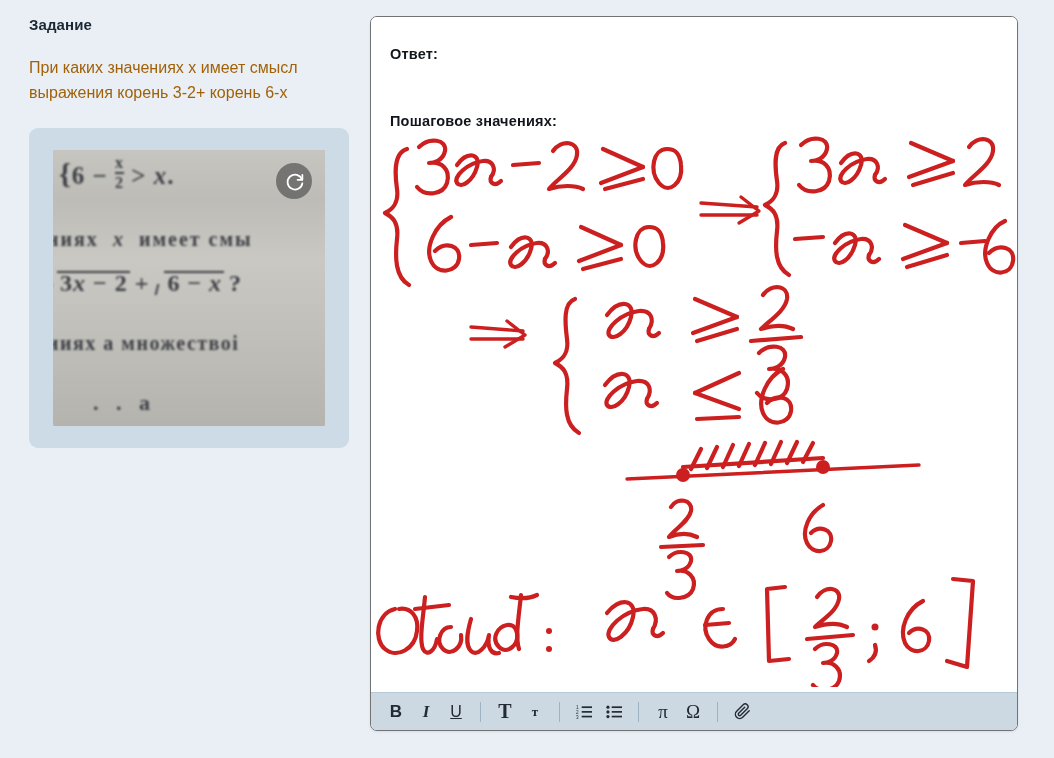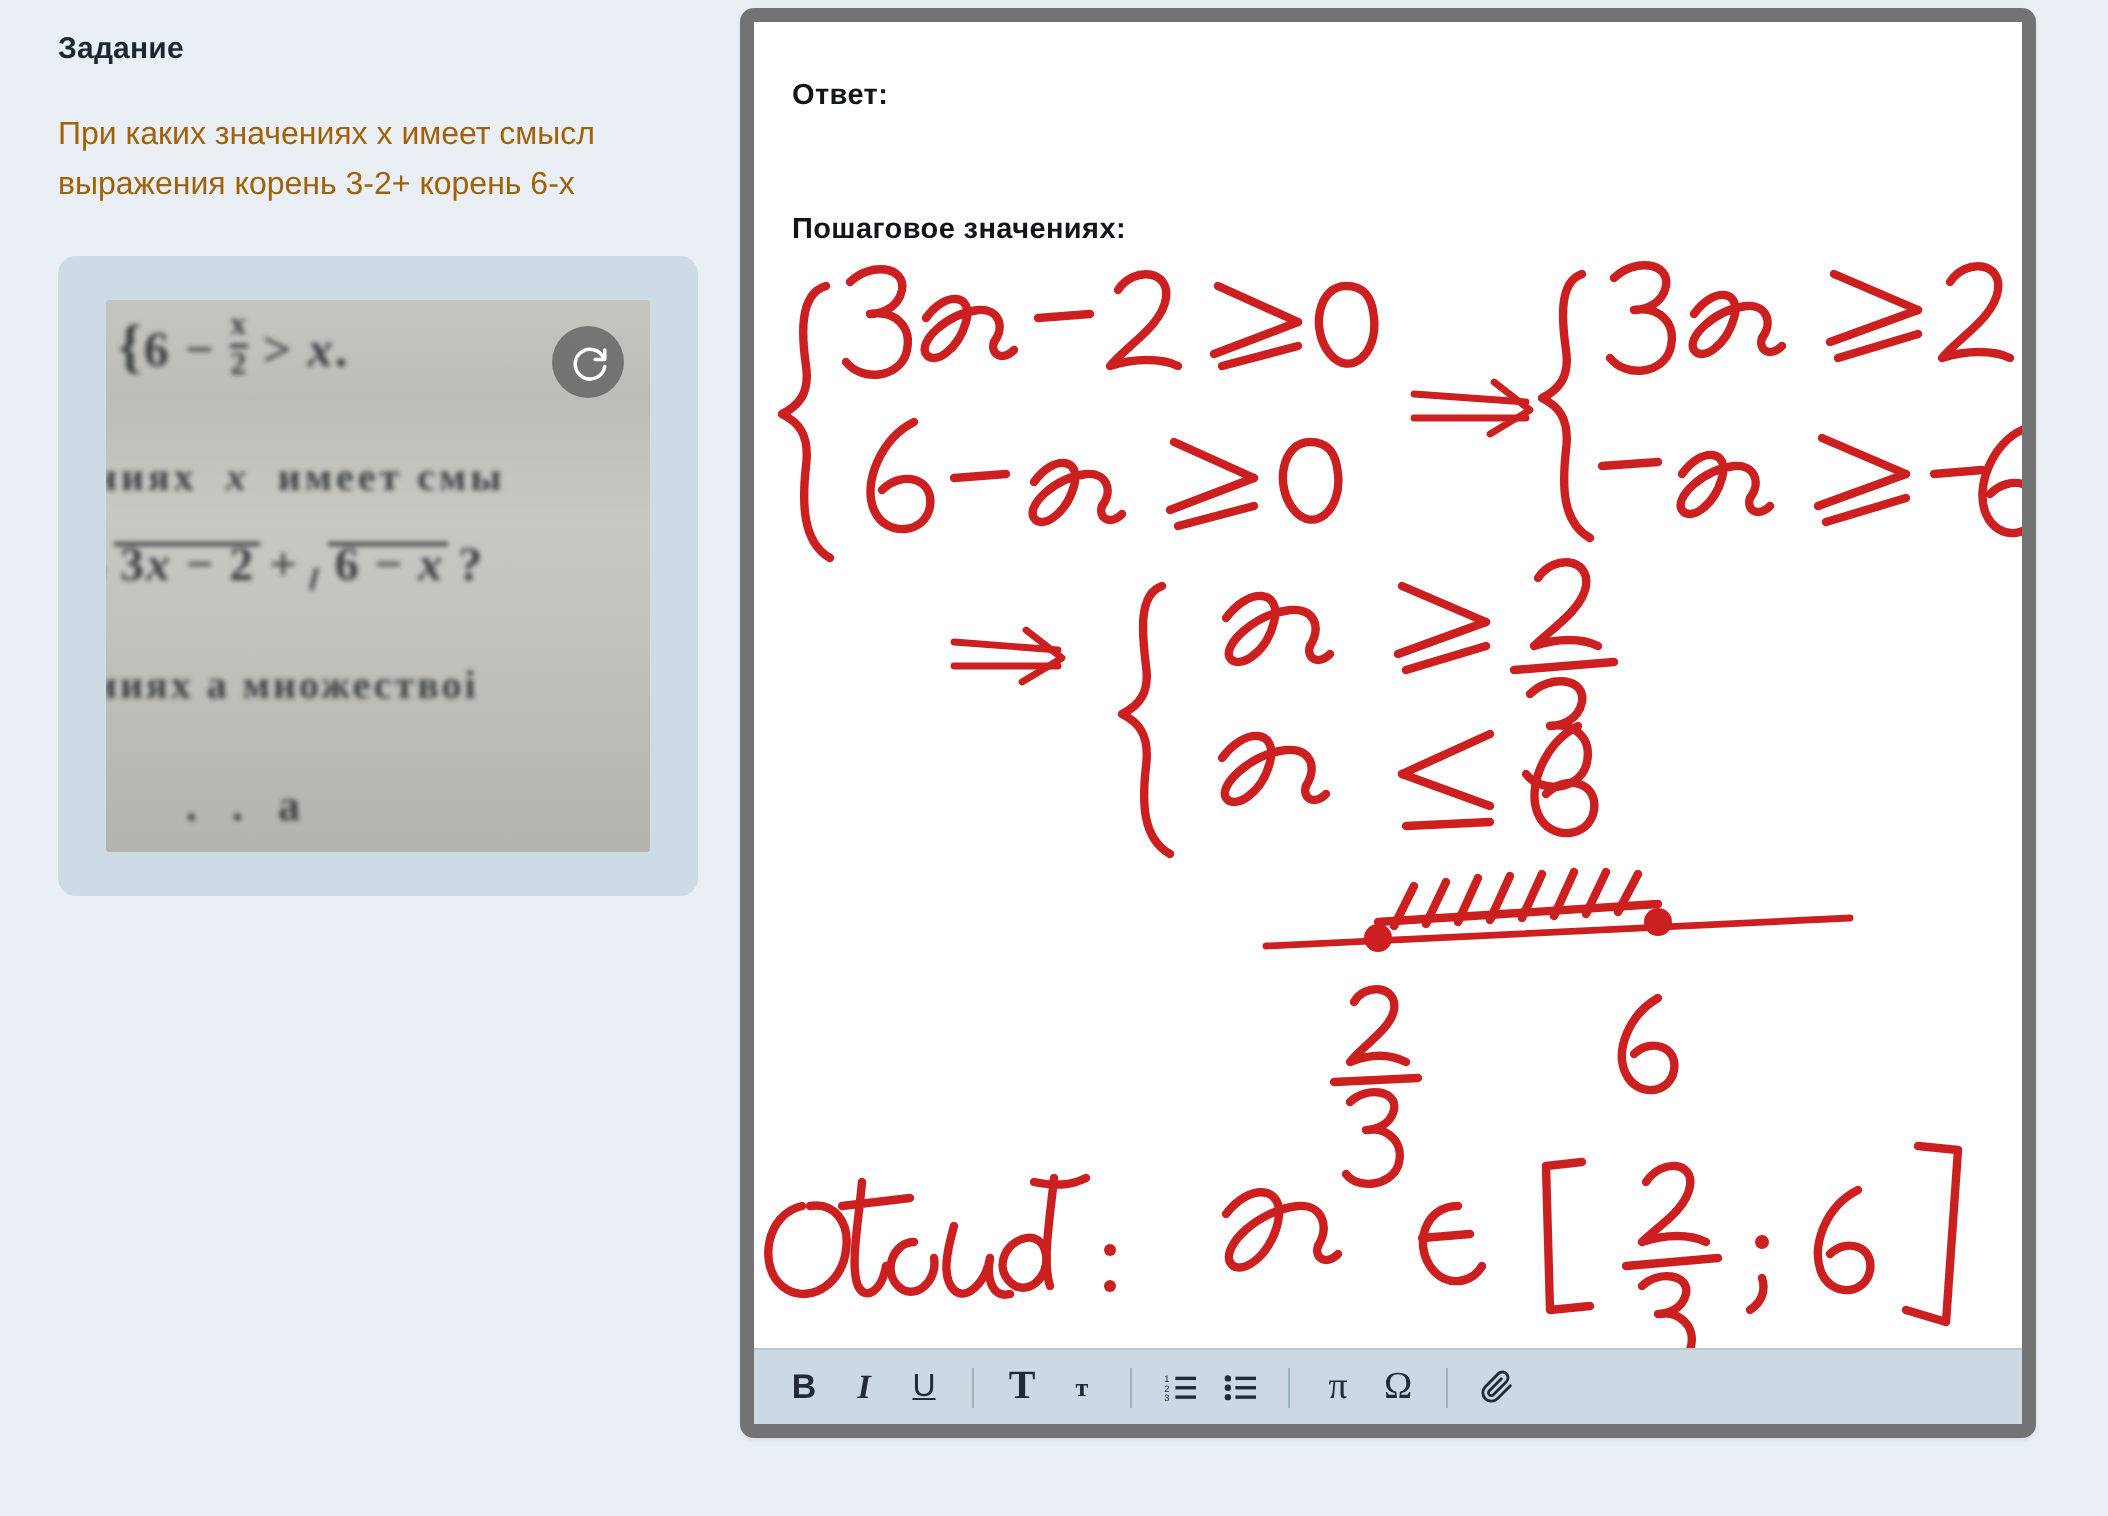--- a/index.html
+++ b/index.html
@@ -64,22 +64,22 @@
     position:absolute;left:8px;right:-2px;top:1px;border-top:2px solid #3d3f45;
   }
   .rotate-btn{
     position:absolute;right:13px;top:13px;width:36px;height:36px;border-radius:50%;
     background:rgba(70,70,70,.62);display:flex;align-items:center;justify-content:center;
     cursor:pointer;
   }
 
   
   .answer-panel{
-    position:absolute;left:370px;top:4px;width:648px;height:715px;
-    background:#ffffff;border:7px solid #737373;border-radius:7px;
+    position:absolute;left:370px;top:16px;width:648px;height:715px;
+    background:#ffffff;border:1px solid #737373;border-radius:7px;
     box-sizing:border-box;overflow:hidden;
     box-shadow:0 1px 2px rgba(120,140,160,.18);
   }
   .answer-body{
     position:relative;width:100%;height:676px;background:#fff;
     box-sizing:border-box;padding:28px 0 0 18px;overflow:hidden;
   }
   .lbl{
     font-size:14.5px;font-weight:bold;color:#12161c;letter-spacing:.2px;
   }

